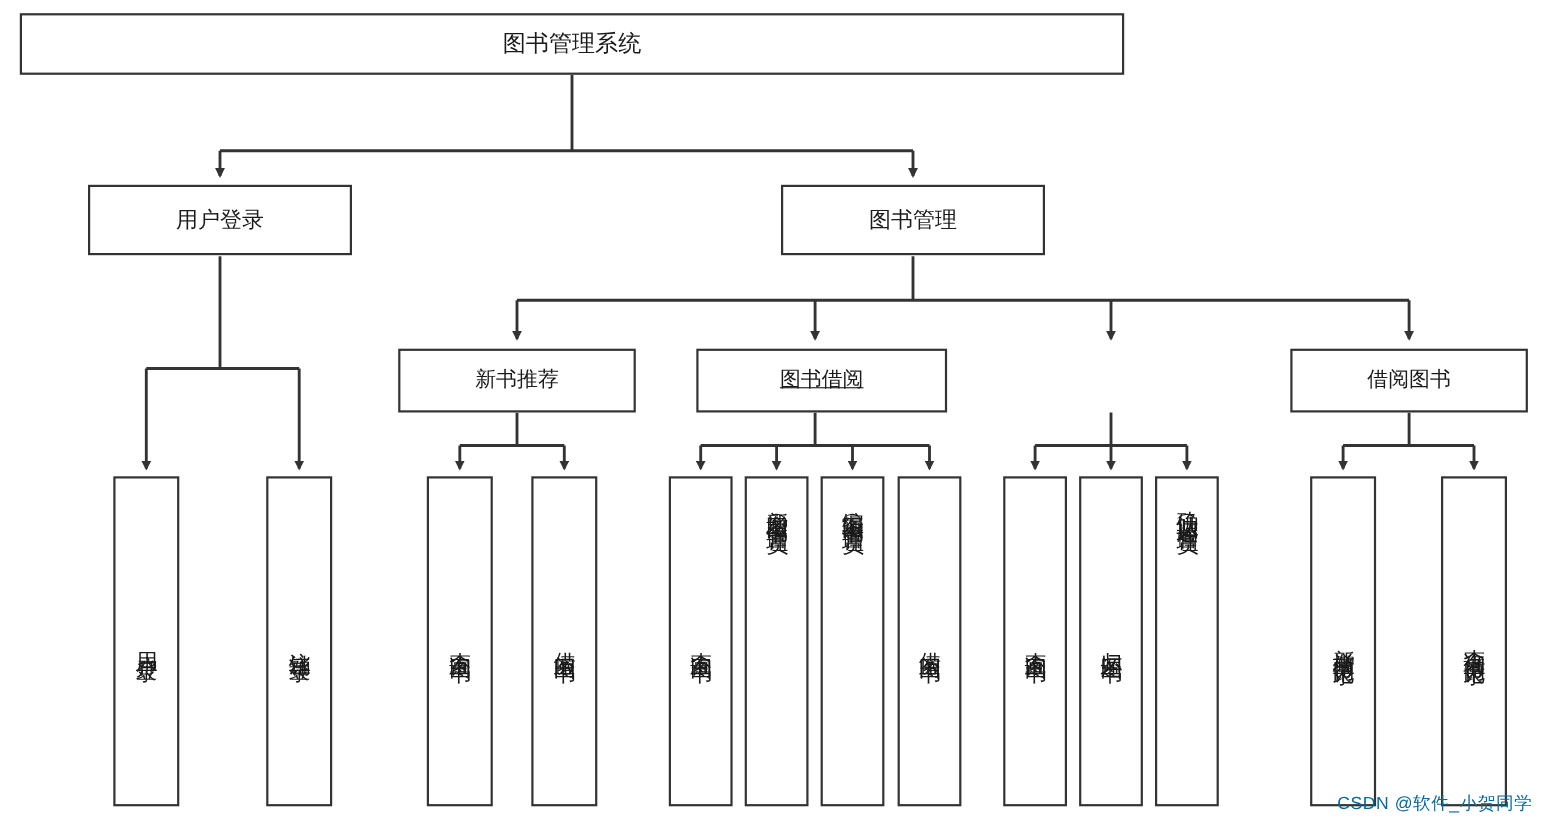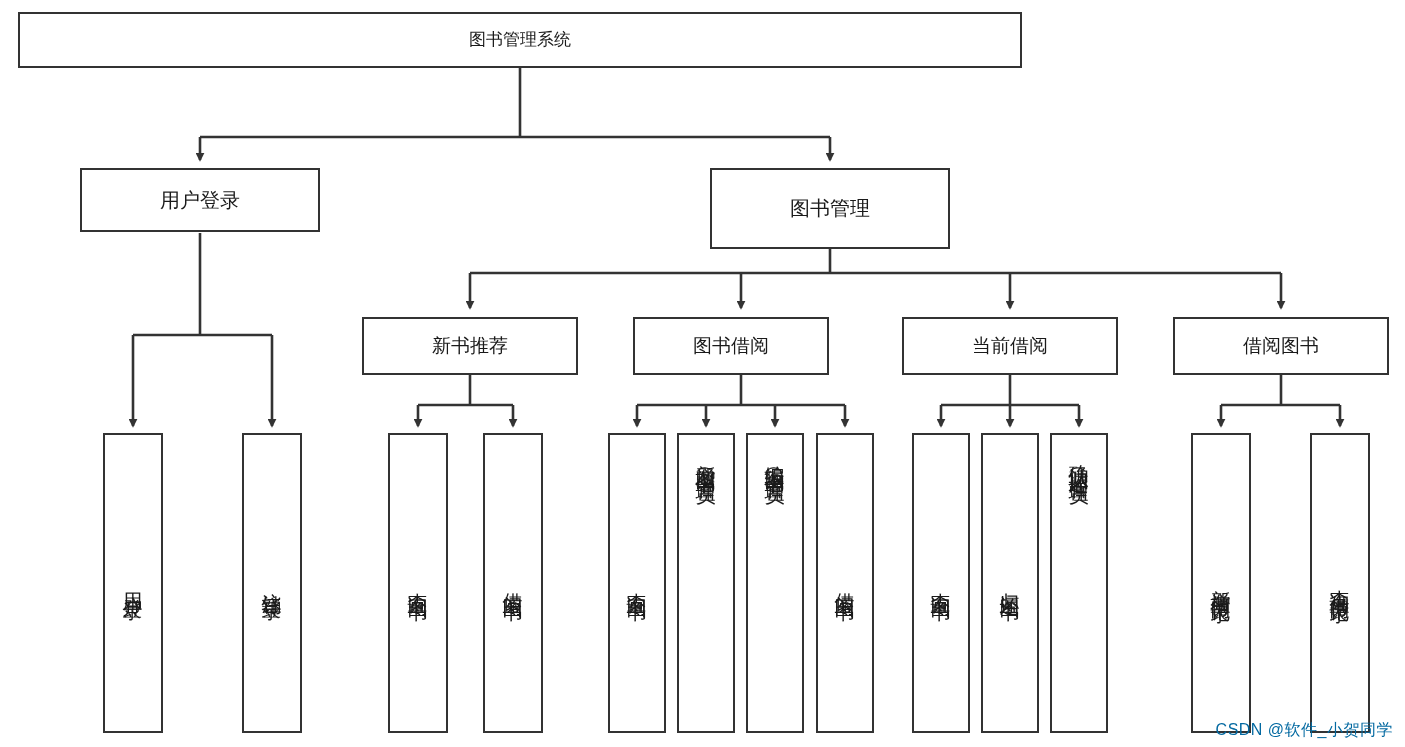--- a/index.html
+++ b/index.html
@@ -35,21 +35,21 @@
     align-items: center;
     justify-content: center;
     color: #1a1a1a;
   }
   .node .node-label {
     display: block;
     text-align: center;
     line-height: 1.12;
   }
   .node-root .node-label {
-    font-size: 17px;
+    font-size: 21px;
   }
   .node-l1 .node-label {
     font-size: 20px;
   }
   .node-l2 .node-label {
     font-size: 19px;
   }
   .node-leaf {
     align-items: flex-start;
     padding-top: 14px;
@@ -132,35 +132,32 @@
   </svg>
 
   <div class="node node-root" style="left:18px; top:12px; width:1004px; height:56px;">
     <span class="node-label">图书管理系统</span>
   </div>
 
   <div class="node node-l1" style="left:80px; top:168px; width:240px; height:64px;">
     <span class="node-label">用户登录</span>
   </div>
 
-  <div class="node node-l1" style="left:710px; top:168px; width:240px; height:81px;align-items:center;">
+  <div class="node node-l1" style="left:710px; top:168px; width:240px; height:64px;align-items:center;">
     <span class="node-label">图书管理</span>
   </div>
 
   <div class="node node-l2" style="left:362px; top:317px; width:216px; height:58px;">
     <span class="node-label">新书推荐</span>
   </div>
 
-  <div class="node node-l2" style="left:633px; top:317px; width:196px; height:58px;">
+  <div class="node node-l2" style="left:633px; top:317px; width:228px; height:58px;text-decoration:underline;">
     <span class="node-label">图书借阅</span>
   </div>
 
-  <div class="node node-l2" style="left:902px; top:317px; width:216px; height:58px;">
-    <span class="node-label">当前借阅</span>
-  </div>
 
   <div class="node node-l2" style="left:1173px; top:317px; width:216px; height:58px;">
     <span class="node-label">借阅图书</span>
   </div>
 
   <div class="node node-leaf leaf-short" style="left:103px; top:433px; width:60px; height:300px;">
     <span class="node-label">用户登录</span>
   </div>
 
   <div class="node node-leaf leaf-short" style="left:242px; top:433px; width:60px; height:300px;">

